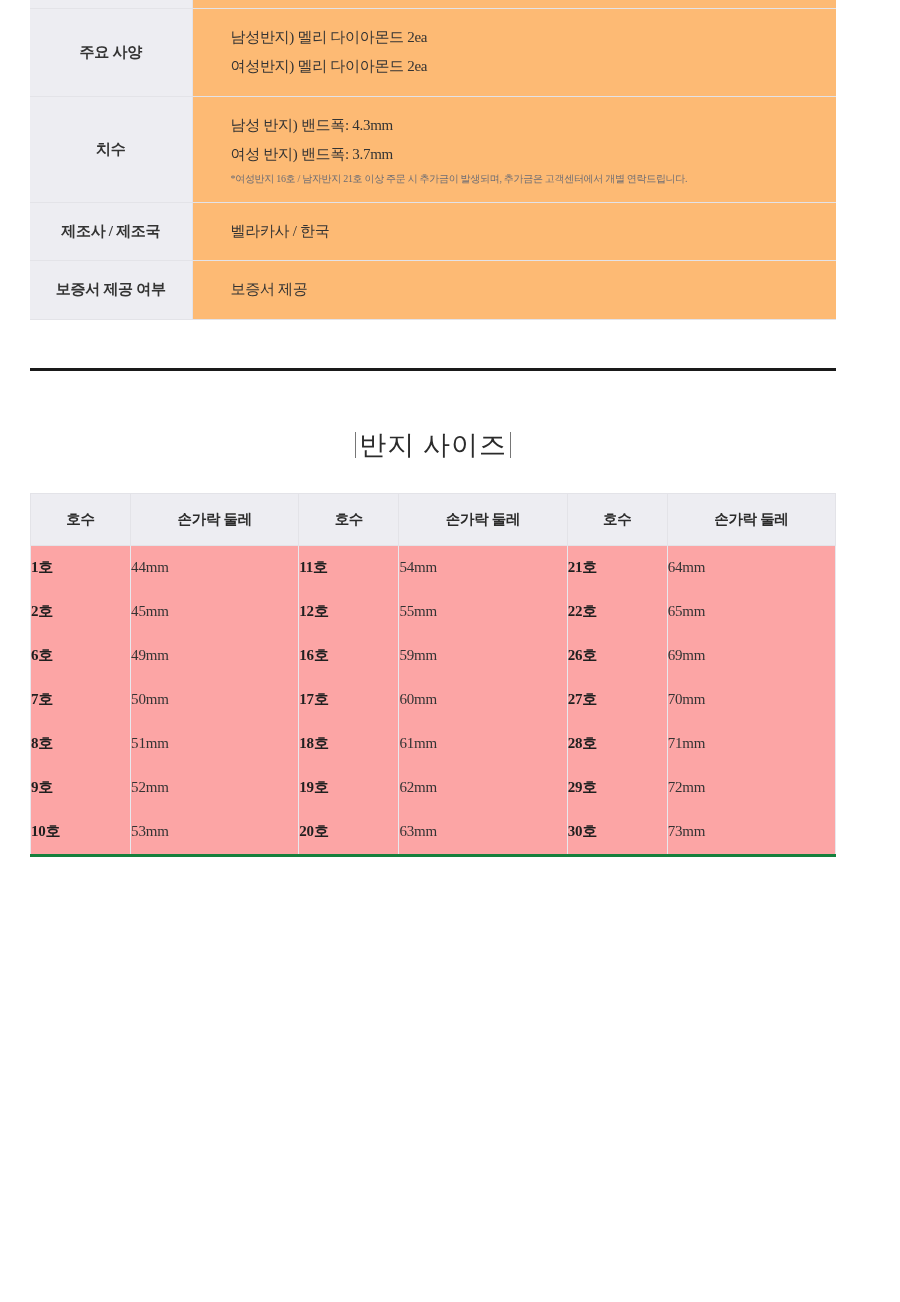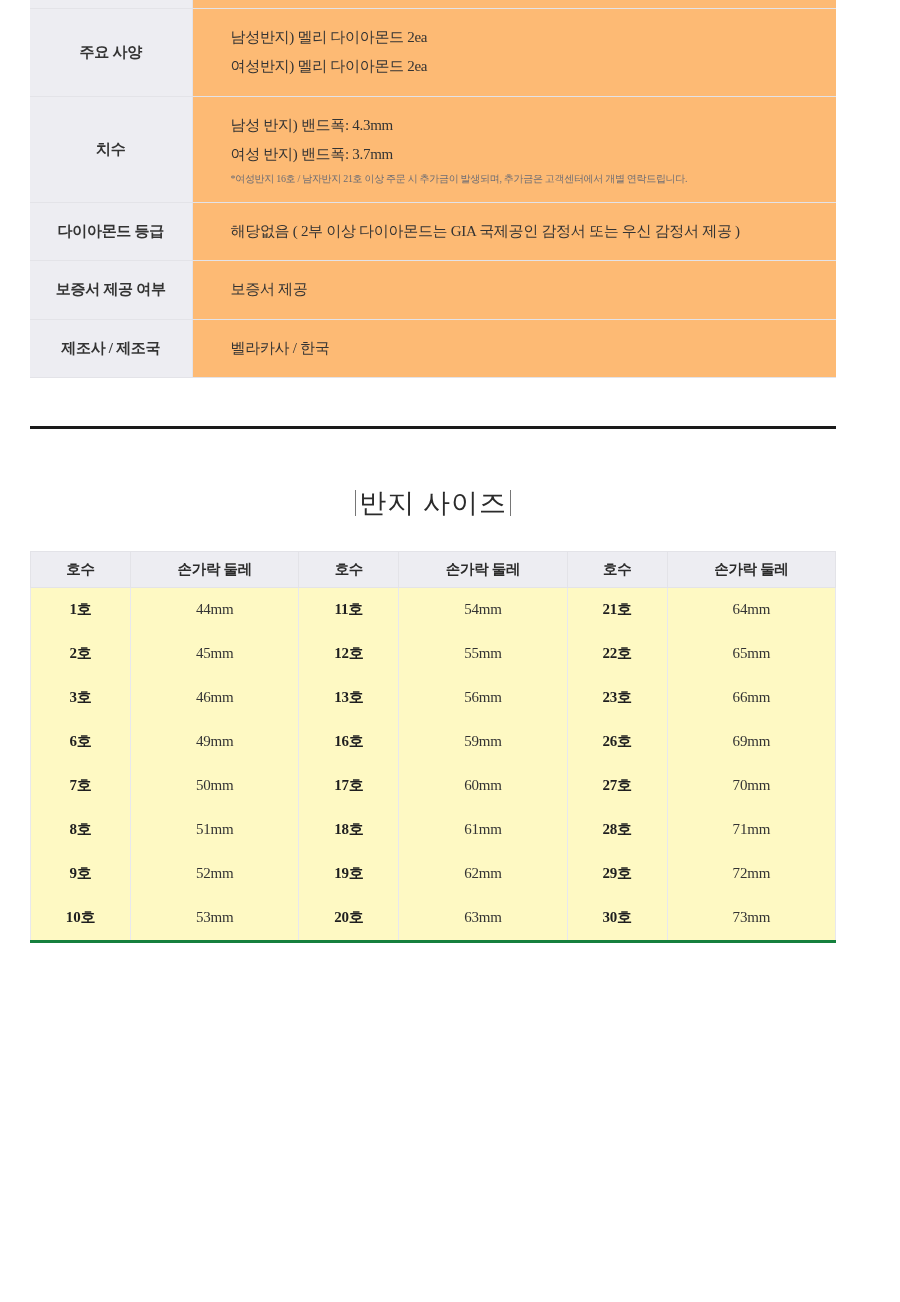--- a/index.html
+++ b/index.html
@@ -98,30 +98,29 @@
     width: 806px;
     margin: 30px auto 0 auto;
     border-collapse: collapse;
     table-layout: fixed;
   }
   .size-table th {
     background: #ededf2;
     font-size: 14.5px;
     font-weight: 700;
     color: #2b2b2b;
-    padding: 8px 0;
+    padding: 16px 0;
     text-align: center;
     border: 1px solid #e3e3e8;
     letter-spacing: -0.3px;
   }
   .size-table td {
-    background: #fef9c3;
+    background: #fca5a5;
     font-size: 15px;
     color: #333;
-    text-align: center;
     padding: 12.5px 0;
     border-left: 1px solid #e8e8ee;
     border-right: 1px solid #e8e8ee;
     letter-spacing: -0.2px;
   }
   .size-table td.no {
     font-weight: 700;
     color: #1f1f1f;
   }
   .size-table tbody tr:last-child td {
@@ -158,38 +157,32 @@
       <tr>
         <th>치수</th>
         <td>
           <div class="line">남성 반지)  밴드폭: 4.3mm</div>
           <div class="line">여성 반지)  밴드폭: 3.7mm</div>
           <div class="note">*여성반지 16호 / 남자반지 21호 이상 주문 시 추가금이 발생되며, 추가금은 고객센터에서 개별 연락드립니다.</div>
         </td>
       </tr>
 
 
-      <tr>
-        <th>다이아몬드 등급</th>
-        <td>
-          <div class="line">해당없음 ( 2부 이상 다이아몬드는 GIA 국제공인 감정서 또는 우신 감정서 제공 )</div>
+
+      <tr>
+        <th>제조사 / 제조국</th>
+        <td>
+          <div class="line">벨라카사 / 한국</div>
         </td>
       </tr>
 
       <tr>
         <th>보증서 제공 여부</th>
         <td>
           <div class="line">보증서 제공</div>
-        </td>
-      </tr>
-
-      <tr>
-        <th>제조사 / 제조국</th>
-        <td>
-          <div class="line">벨라카사 / 한국</div>
         </td>
       </tr>
     </tbody>
   </table>
 
   <div class="thick-divider"></div>
 
   <div class="section-heading">
     <span class="bar"></span>
     <span>반지 사이즈</span>
@@ -226,28 +219,20 @@
       </tr>
       <tr>
         <td class="no">2호</td>
         <td>45mm</td>
         <td class="no">12호</td>
         <td>55mm</td>
         <td class="no">22호</td>
         <td>65mm</td>
       </tr>
       <tr>
-        <td class="no">3호</td>
-        <td>46mm</td>
-        <td class="no">13호</td>
-        <td>56mm</td>
-        <td class="no">23호</td>
-        <td>66mm</td>
-      </tr>
-      <tr>
         <td class="no">6호</td>
         <td>49mm</td>
         <td class="no">16호</td>
         <td>59mm</td>
         <td class="no">26호</td>
         <td>69mm</td>
       </tr>
       <tr>
         <td class="no">7호</td>
         <td>50mm</td>

